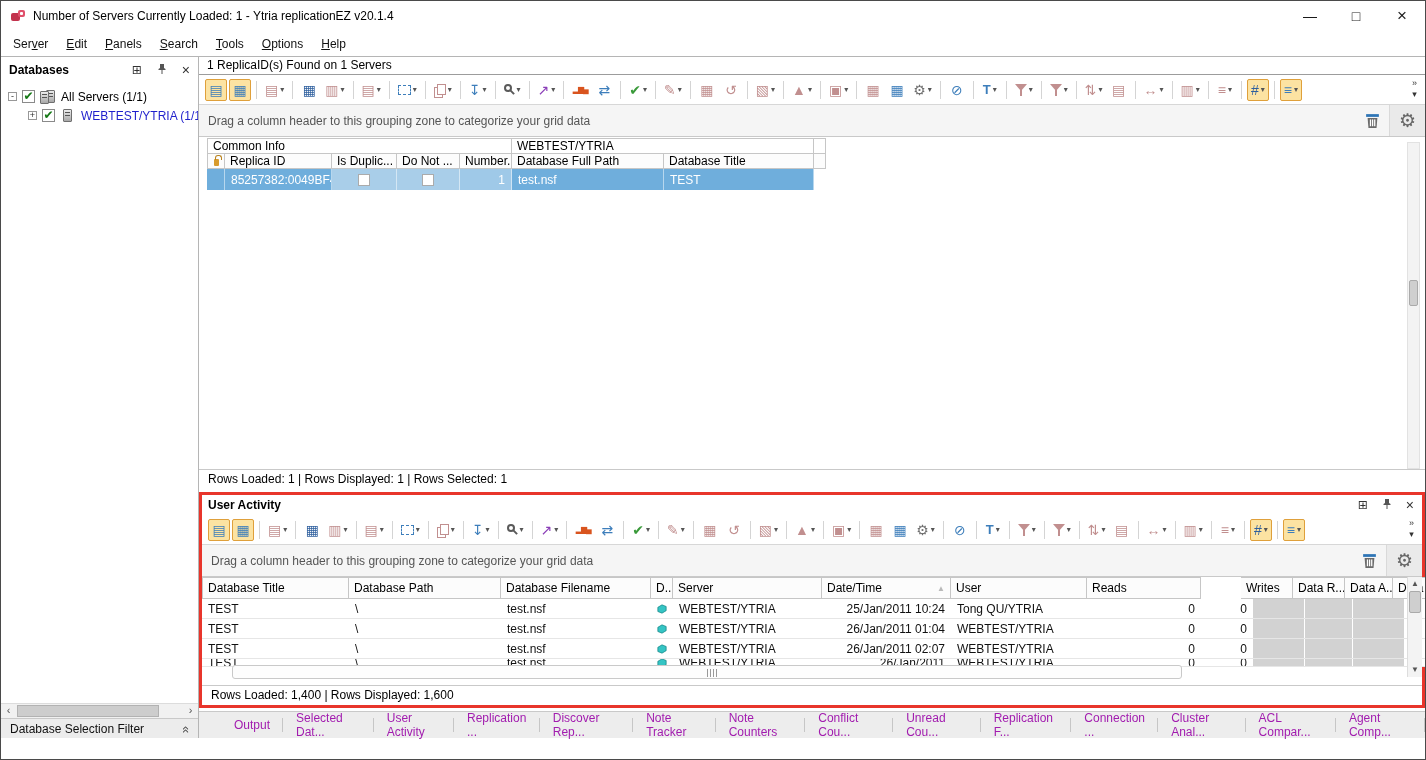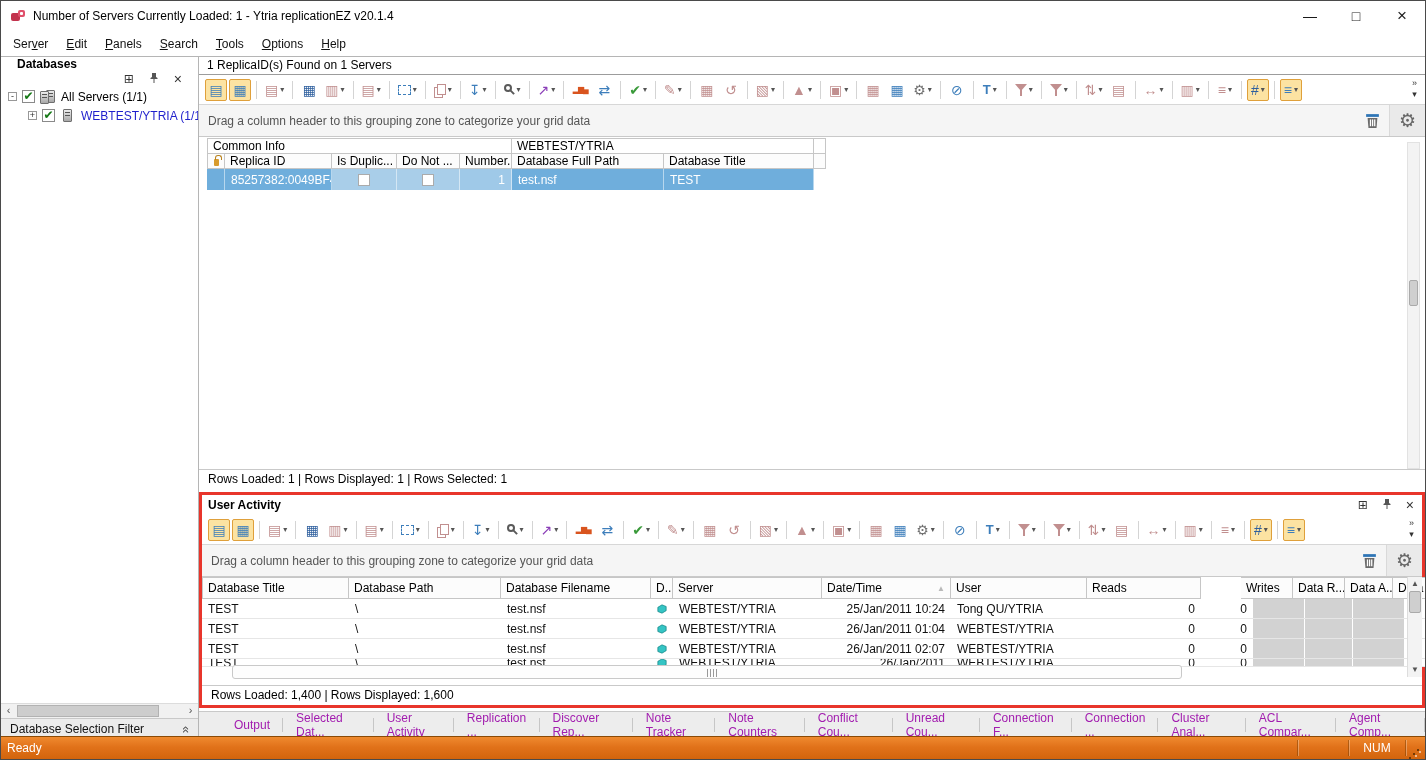--- a/index.html
+++ b/index.html
@@ -16,21 +16,21 @@
 
   
   .menubar{position:absolute;top:30px;left:0;right:0;height:25px;background:#fff;display:flex;align-items:center;padding-left:3px;}
   .menu-item{padding:3px 9px;color:#111;}
   .menu-item u{text-decoration:underline;}
 
   .body{position:absolute;top:55px;left:0;right:0;height:682px;}
 
   
   .sidebar{position:absolute;left:0;top:0;width:197px;height:100%;background:#fff;border-top:1px solid #b5b5b5;}
-  .side-head{height:26px;display:flex;padding:0 16px;font-weight:bold;color:#000;flex-direction:column;}
+  .side-head{height:26px;display:flex;align-items:center;padding:0 8px;font-weight:bold;color:#000;}
   .sh-icons{margin-left:auto;display:flex;gap:15px;align-items:center;color:#333;font-weight:normal;}
   .sh-icons span{cursor:default;}
   .tree{padding-top:4px;}
   .tree-row{height:19px;display:flex;align-items:center;gap:5px;padding-left:7px;white-space:nowrap;}
   .tree-row.lvl1{padding-left:27px;}
   .expander{width:9px;height:9px;border:1px solid #989898;background:#fff;font-size:9px;line-height:7px;text-align:center;color:#333;flex:0 0 auto;}
   .cb{width:13px;height:13px;border:1px solid #8a8a8a;background:#fff;color:#157815;font-size:12px;line-height:11px;text-align:center;font-weight:bold;flex:0 0 auto;}
   .srv-stack{position:relative;width:16px;height:14px;flex:0 0 auto;}
   .srv{position:absolute;width:9px;height:13px;background:linear-gradient(#ececec,#a8a8a8);border:1px solid #6f6f6f;border-radius:1px;}
   .srv:after{content:"";position:absolute;left:1px;right:1px;top:2px;height:1px;background:#555;box-shadow:0 3px 0 #555;}
@@ -698,33 +698,22 @@
       <div class="tabstrip" id="tabs">
           <span class="tab">Output</span>
           <span class="tab">Selected Dat...</span>
           <span class="tab">User Activity</span>
           <span class="tab">Replication ...</span>
           <span class="tab">Discover Rep...</span>
           <span class="tab">Note Tracker</span>
           <span class="tab">Note Counters</span>
           <span class="tab">Conflict Cou...</span>
           <span class="tab">Unread Cou...</span>
-          <span class="tab">Connection F...</span>
+          <span class="tab">Replication F...</span>
           <span class="tab">Connection ...</span>
           <span class="tab">Cluster Anal...</span>
           <span class="tab">ACL Compar...</span>
           <span class="tab">Agent Comp...</span>
         </div>
     </div>
   </div>
 
-  <div class="statusbar">
-    <span class="sb-ready">Ready</span>
-    <span class="sb-right">
-      <span class="sb-div"></span>
-      <span class="sb-pad"></span>
-      <span class="sb-div"></span>
-      <span class="sb-num">NUM</span>
-      <span class="sb-div"></span>
-      <span class="sb-grip"></span>
-    </span>
-  </div>
 </div>
 
 </body></html>

